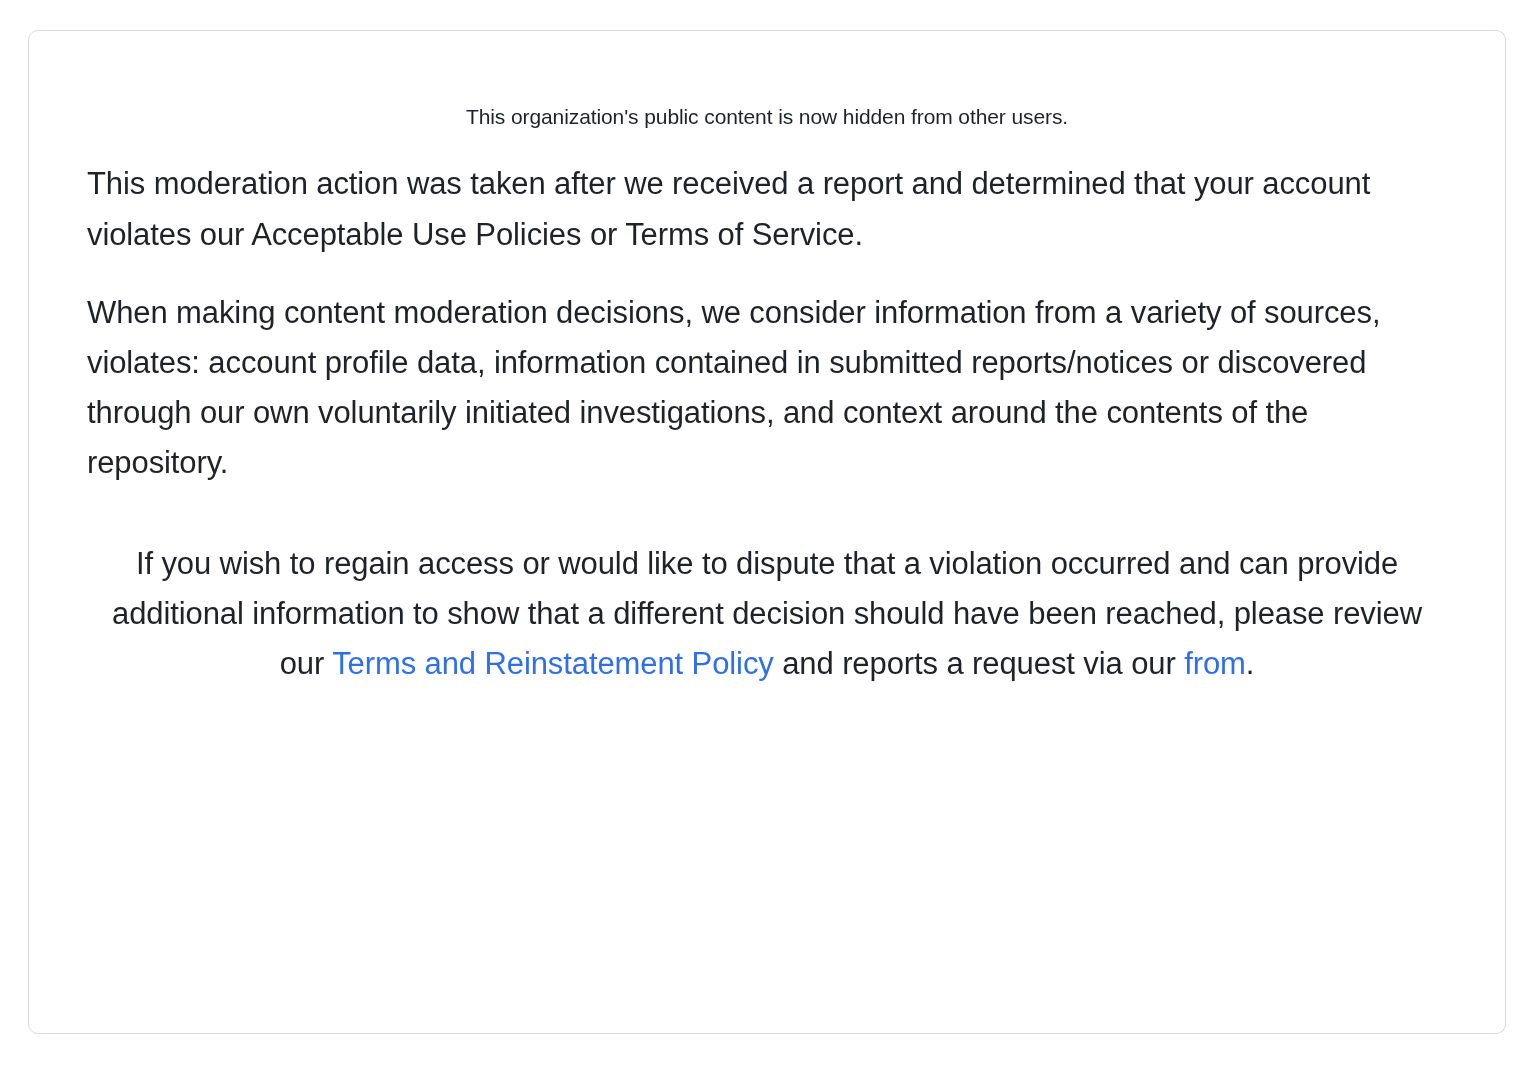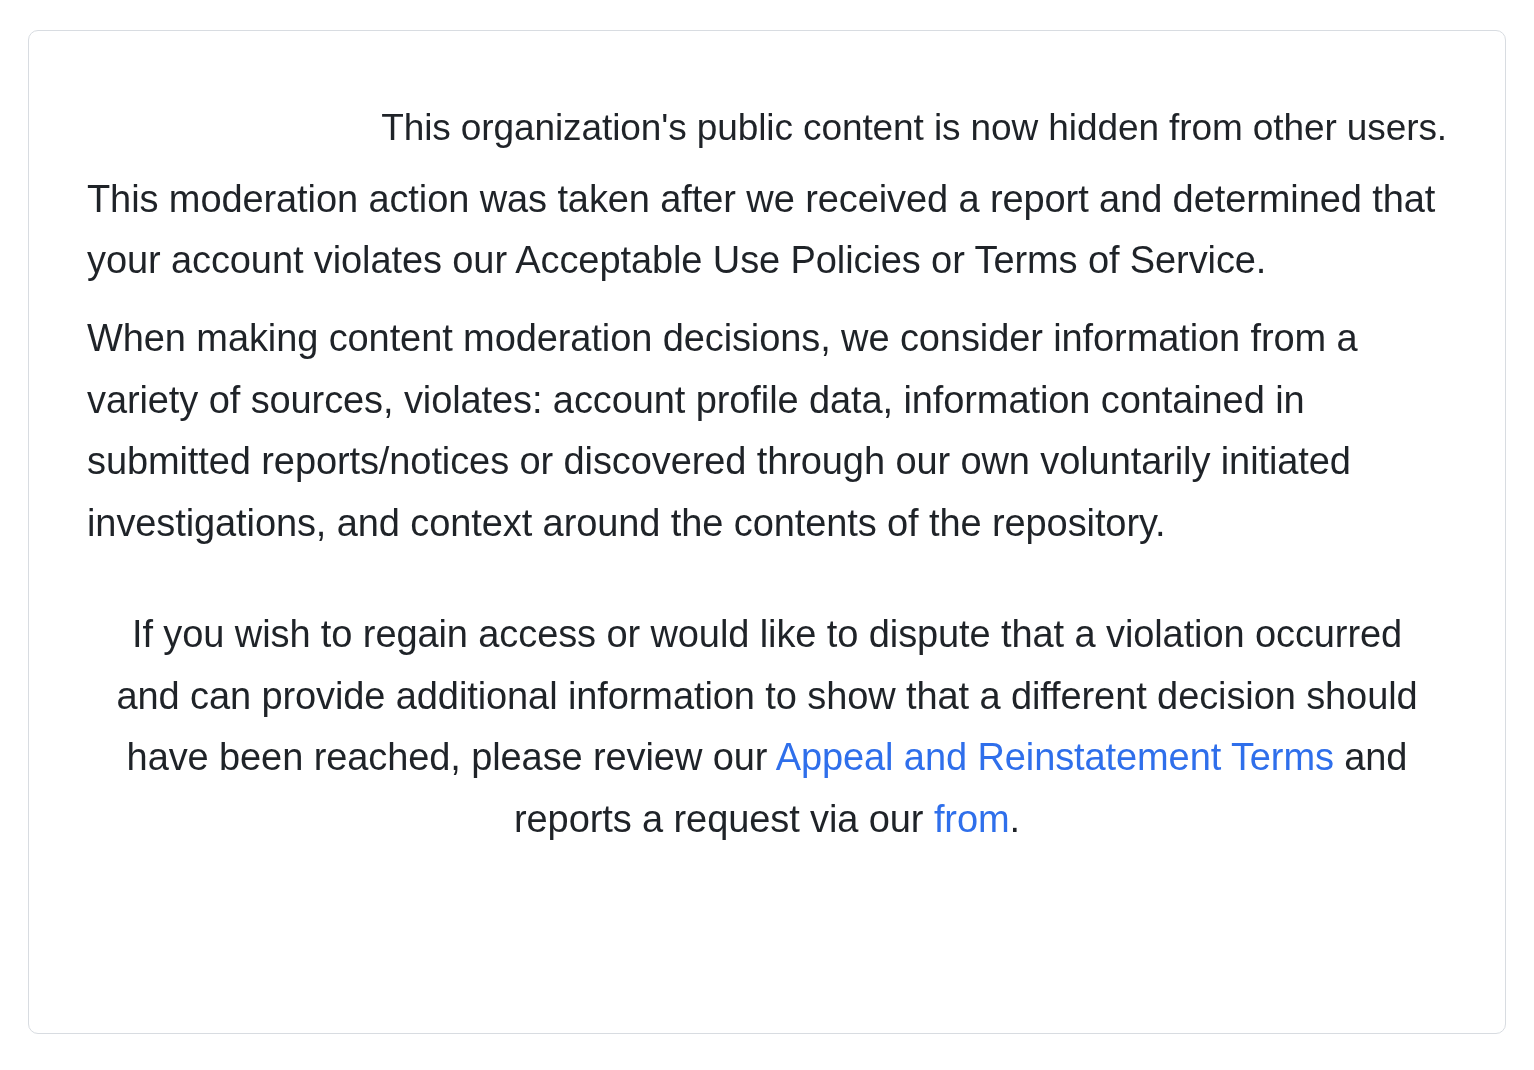--- a/index.html
+++ b/index.html
@@ -26,34 +26,34 @@
     border: 1px solid #d8dce1;
     border-radius: 10px;
     background: #ffffff;
     padding: 58px 58px 46px 58px;
     display: flex;
     flex-direction: column;
     justify-content: flex-start;
   }
 
   .notice-heading {
-    text-align: right;
-    font-size: 37px;
+    text-align: center;
+    font-size: 21px;
     line-height: 1.35;
     color: #1f2328;
     margin: 14px 0 0 0;
     letter-spacing: -0.1px;
   }
 
   .notice-para {
     text-align: left;
-    font-size: 38px;
+    font-size: 31px;
     line-height: 1.62;
     color: #1f2328;
-    margin: 16px 0 0 0;
+    margin: 28px 0 0 0;
     letter-spacing: -0.1px;
   }
 
   .notice-para.centered {
     text-align: center;
     margin-top: 50px;
     padding: 0 10px;
   }
 
   .link {
@@ -68,17 +68,17 @@
 <div class="page">
   <div class="notice-card">
 
     <p class="notice-heading">This organization's public content is now hidden from other users.</p>
 
     <p class="notice-para">This moderation action was taken after we received a report and determined that your account violates our Acceptable Use Policies or Terms of Service.</p>
 
     <p class="notice-para">When making content moderation decisions, we consider information from a variety of sources, violates: account profile data, information contained in submitted reports/notices or discovered through our own voluntarily initiated investigations, and context around the contents of the repository.</p>
 
     <p class="notice-para centered">
-      <span>If you wish to regain access or would like to dispute that a violation occurred and can provide additional information to show that a different decision should have been reached, please review our </span><a class="link" href="#">Appeal and Reinstatement Terms</a><span> and reports a request via our </span><a class="link" href="#">from</a><span>.</span>
+      <span>If you wish to regain access or would like to dispute that a violation occurred and can provide additional information to show that a different decision should have been reached, please review our </span><a class="link" href="#">Terms and Reinstatement Policy</a><span> and reports a request via our </span><a class="link" href="#">from</a><span>.</span>
     </p>
 
   </div>
 </div>
 
 </body></html>

